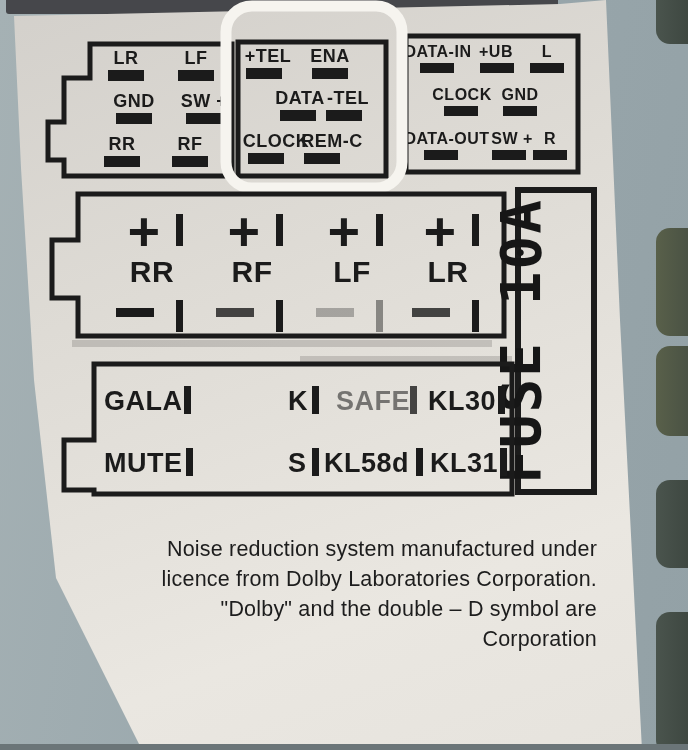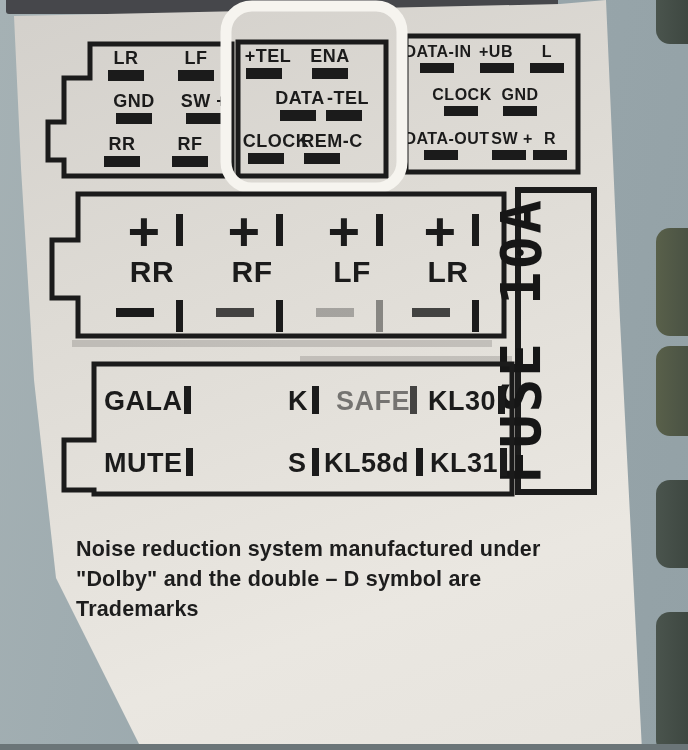--- a/index.html
+++ b/index.html
@@ -27,22 +27,22 @@
   .outline.thick{stroke-width:6;}
   .marker{fill:none; stroke:#f6f4ef; stroke-width:11;}
   .pin{fill:#1b1b1b;}
   .lbl{font-family:"Liberation Sans",sans-serif; font-weight:bold; fill:#1b1b1b; letter-spacing:.5px;}
   .s16{font-size:16px;} .s18{font-size:18px;} .s27{font-size:27px;} .s30{font-size:30px;}
   .plus{font-size:52px; font-weight:bold; fill:#1b1b1b; font-family:"DejaVu Sans Mono",monospace;}
   .fuse-text{font-family:"DejaVu Sans Mono",monospace; font-weight:bold; font-size:56px; fill:#161616; letter-spacing:2px;}
   .fade55{opacity:.55;} .fade30{opacity:.3;} .fade45{opacity:.45;} .fade80{opacity:.8;}
   .smudge{opacity:.3; fill:#77756f;}
   .dolby{
-    position:absolute; left:76px; top:534px; width:530px;
-    font-weight:bold; font-size:21.5px; line-height:30px; color:#1d1d1d; letter-spacing:.2px;
+    position:absolute; left:67px; top:534px; width:530px;
+    font-weight:normal; font-size:21.5px; line-height:30px; color:#1d1d1d; letter-spacing:.2px;text-align:right;
   }
 </style>
 </head>
 <body>
 
 <div class="photo">
 
   <div class="vent" style="top:-14px;height:58px;"></div>
   <div class="vent olive" style="top:228px;height:108px;"></div>
   <div class="vent olive" style="top:346px;height:90px;"></div>
@@ -150,17 +150,18 @@
     <text class="lbl s27" x="288" y="472">S</text>
     <rect class="pin" x="312" y="448" width="7" height="28"></rect>
     <text class="lbl s27" x="324" y="472">KL58d</text>
     <rect class="pin" x="416" y="448" width="7" height="28"></rect>
     <text class="lbl s27" x="430" y="472">KL31</text>
     <rect class="pin" x="500" y="448" width="7" height="28"></rect>
   </svg>
 
   <div class="dolby">
     <div>Noise reduction system manufactured under</div>
+    <div>licence from Dolby Laboratories Corporation.</div>
     <div>"Dolby" and the double – D symbol are</div>
-    <div>Trademarks</div>
+    <div>Corporation</div>
   </div>
 
 </div>
 
 </body></html>

